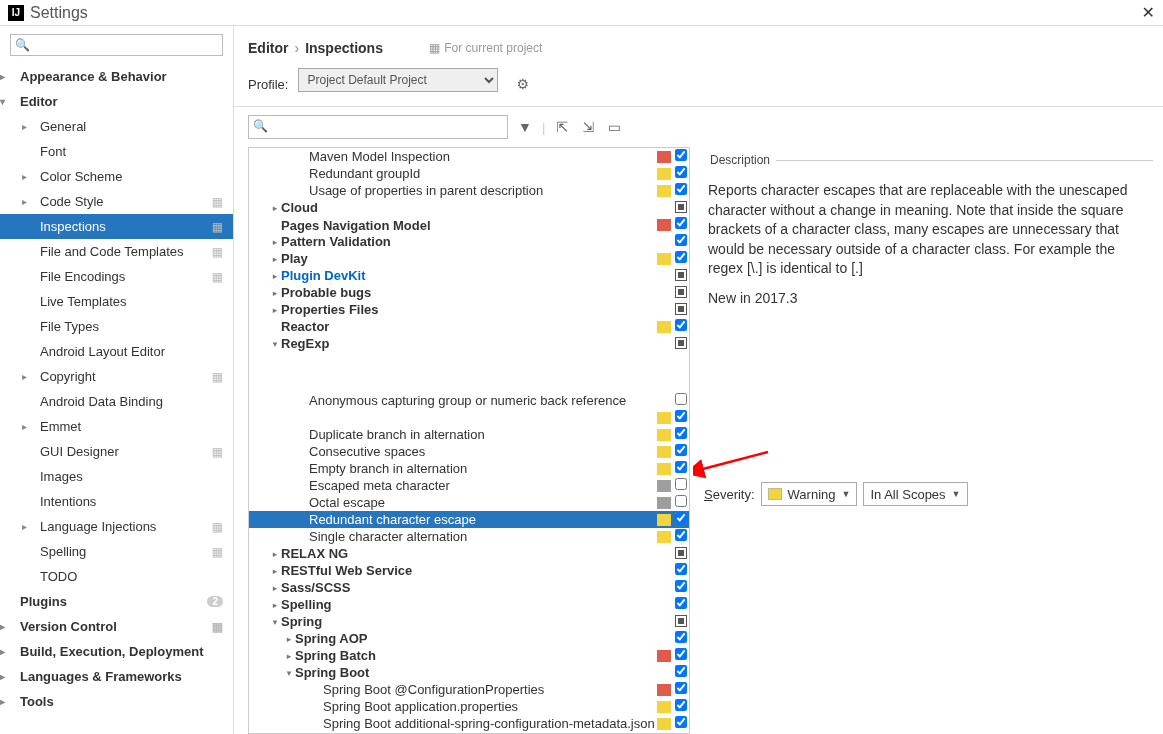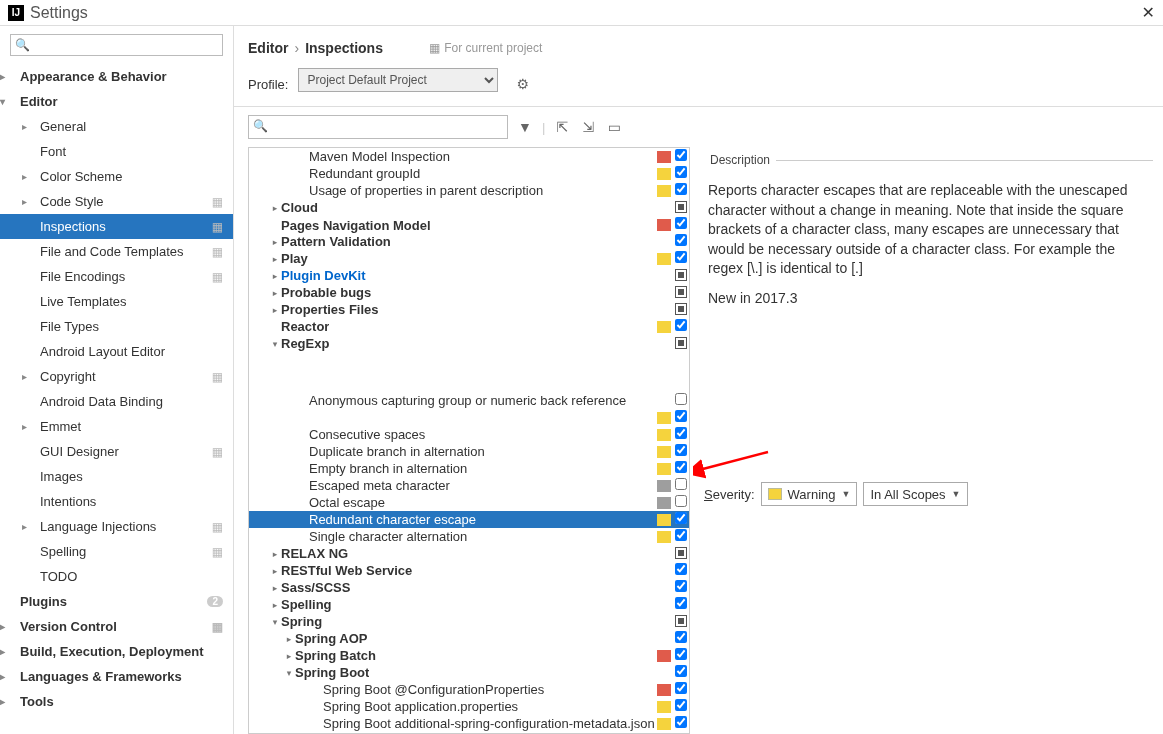--- a/index.html
+++ b/index.html
@@ -372,29 +372,29 @@
             <li>
               <div class="irow" style="padding-left: 48px;">
                 <span class="arrow"></span>
                 <span class="sev sev-yellow"></span>
                 <input type="checkbox" class="chk" checked="" style="">
               </div>
             </li>
             <li>
               <div class="irow" style="padding-left: 48px;">
                 <span class="arrow"></span>
+                <span class="lbl">Duplicate branch in alternation</span>
+                <span class="sev sev-yellow"></span>
+                <input type="checkbox" class="chk" checked="" style="">
+              </div>
+            </li>
+            <li>
+              <div class="irow" style="padding-left: 48px;">
+                <span class="arrow"></span>
                 <span class="lbl">Consecutive spaces</span>
-                <span class="sev sev-yellow"></span>
-                <input type="checkbox" class="chk" checked="" style="">
-              </div>
-            </li>
-            <li>
-              <div class="irow" style="padding-left: 48px;">
-                <span class="arrow"></span>
-                <span class="lbl">Duplicate branch in alternation</span>
                 <span class="sev sev-yellow"></span>
                 <input type="checkbox" class="chk" checked="" style="">
               </div>
             </li>
             <li>
               <div class="irow" style="padding-left: 48px;">
                 <span class="arrow"></span>
                 <span class="lbl">Empty branch in alternation</span>
                 <span class="sev sev-yellow"></span>
                 <input type="checkbox" class="chk" checked="" style="">

